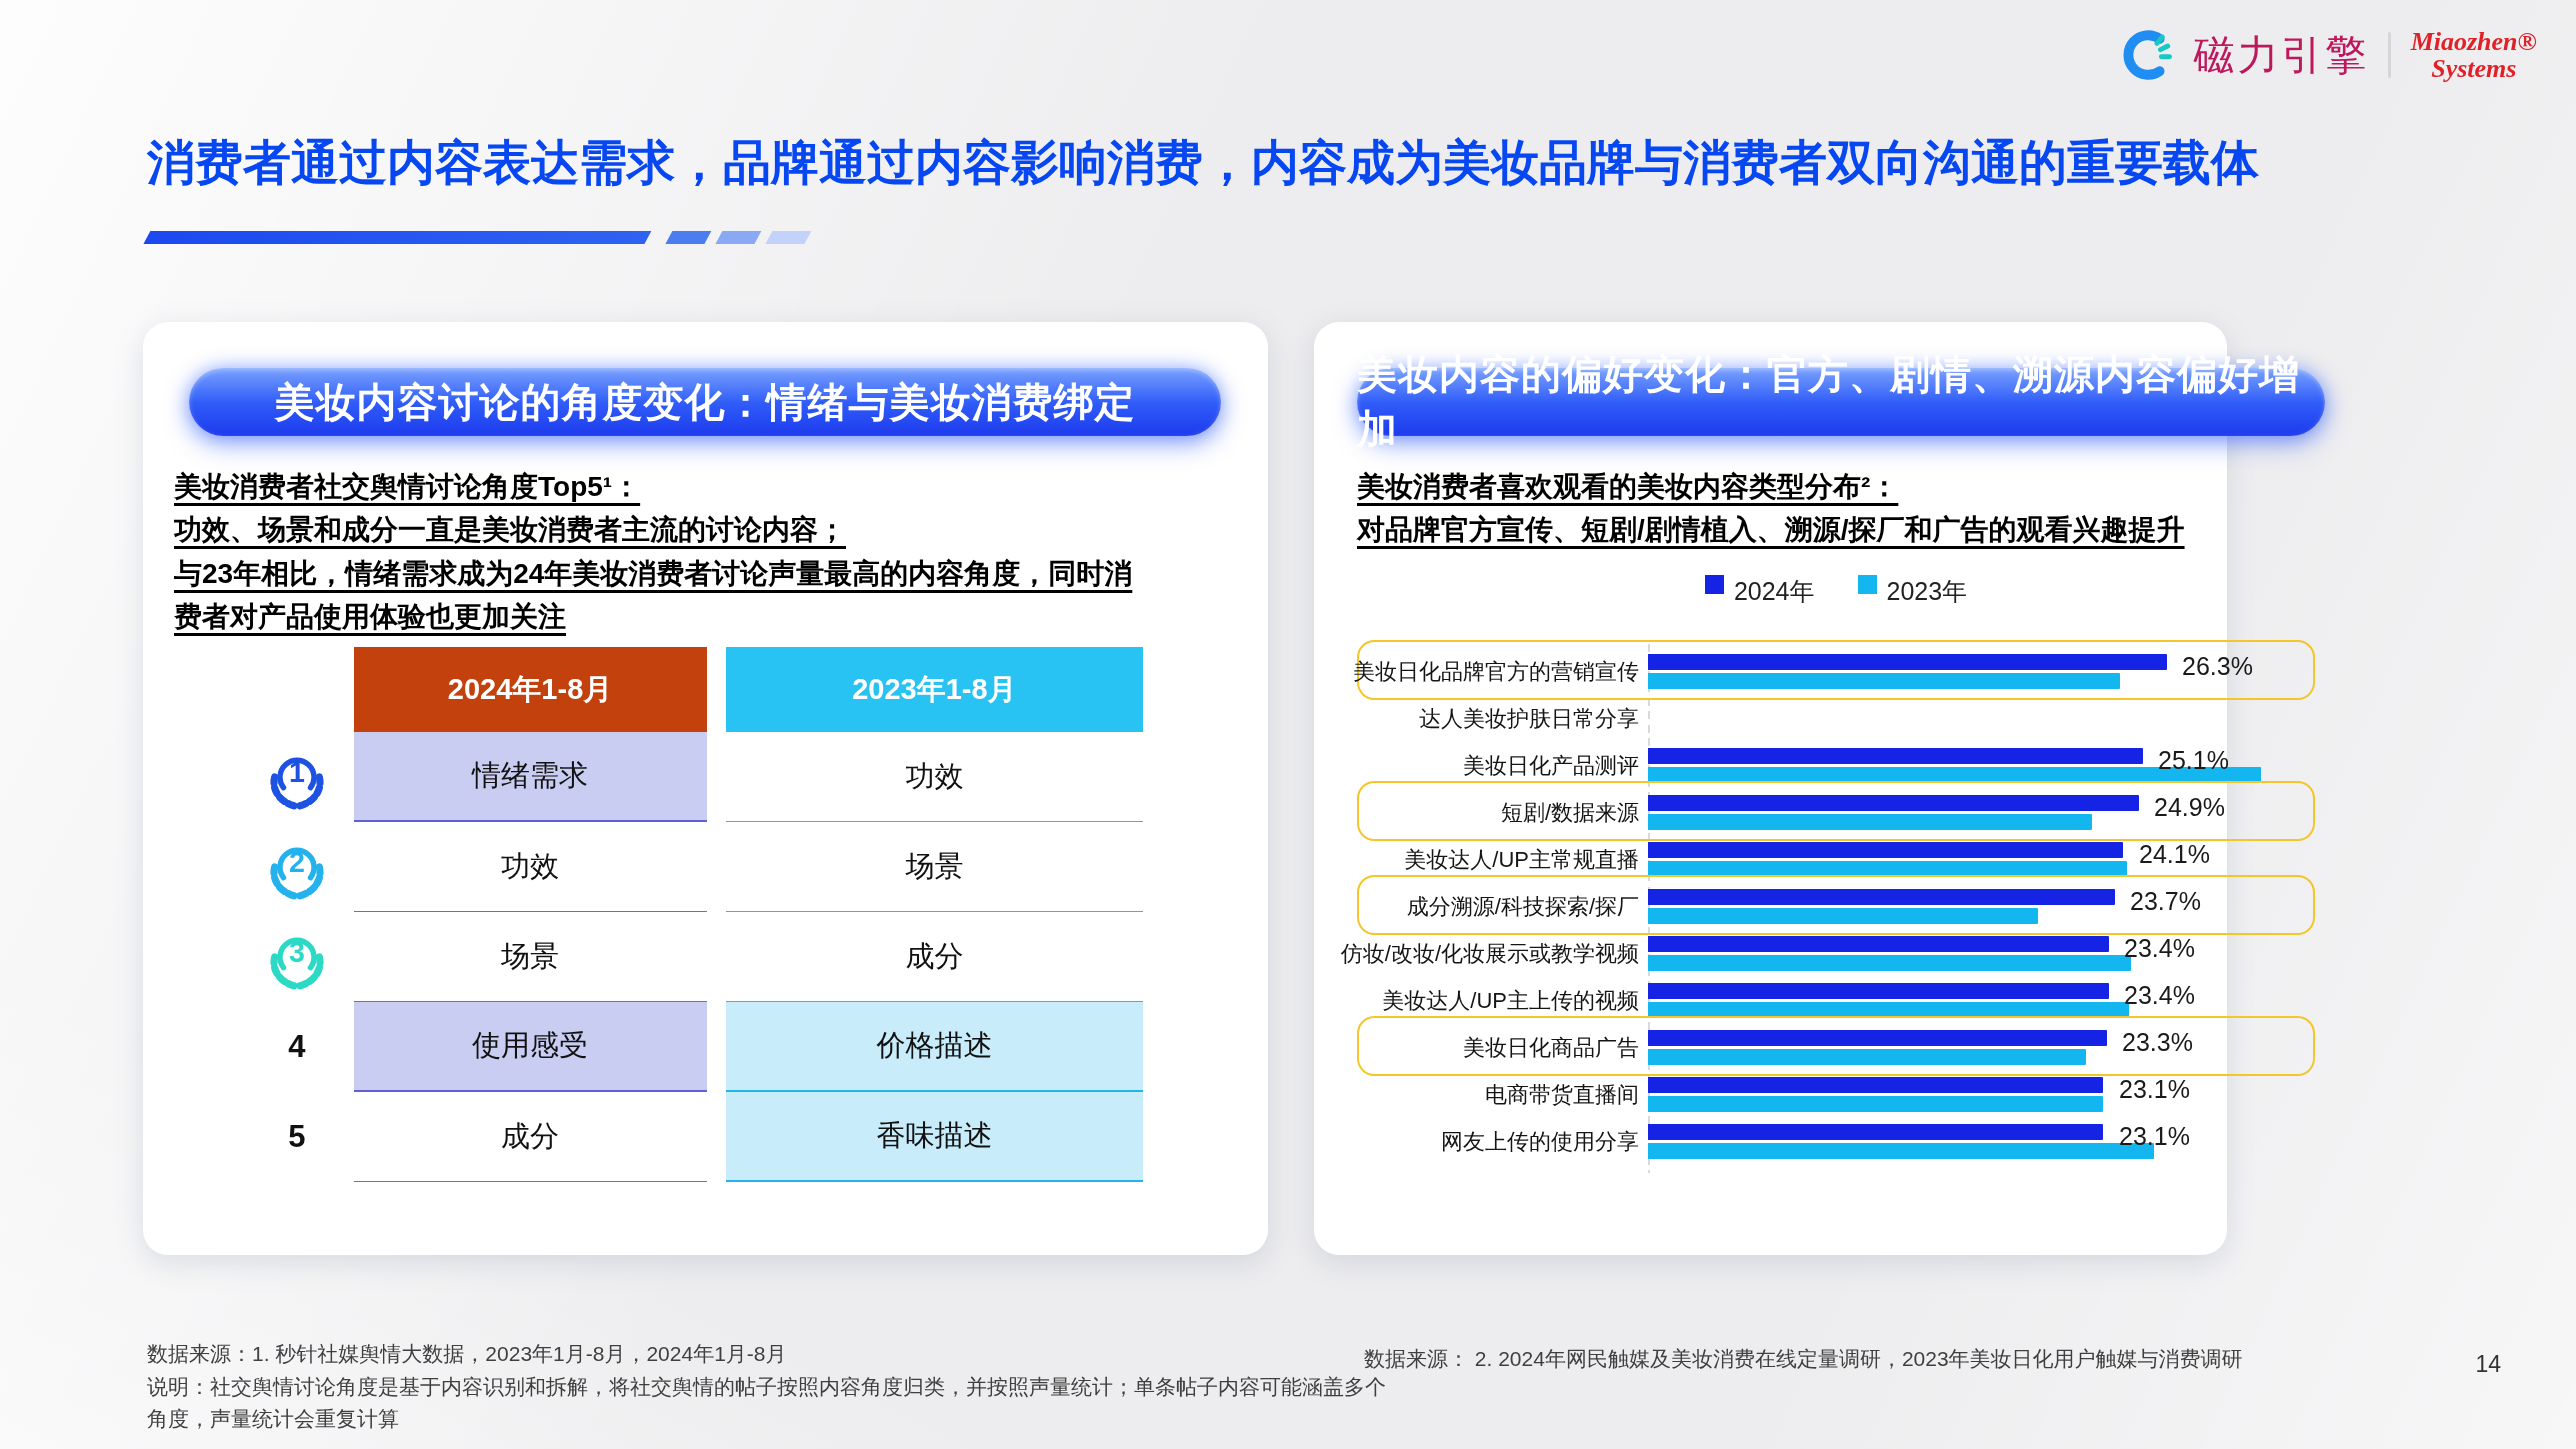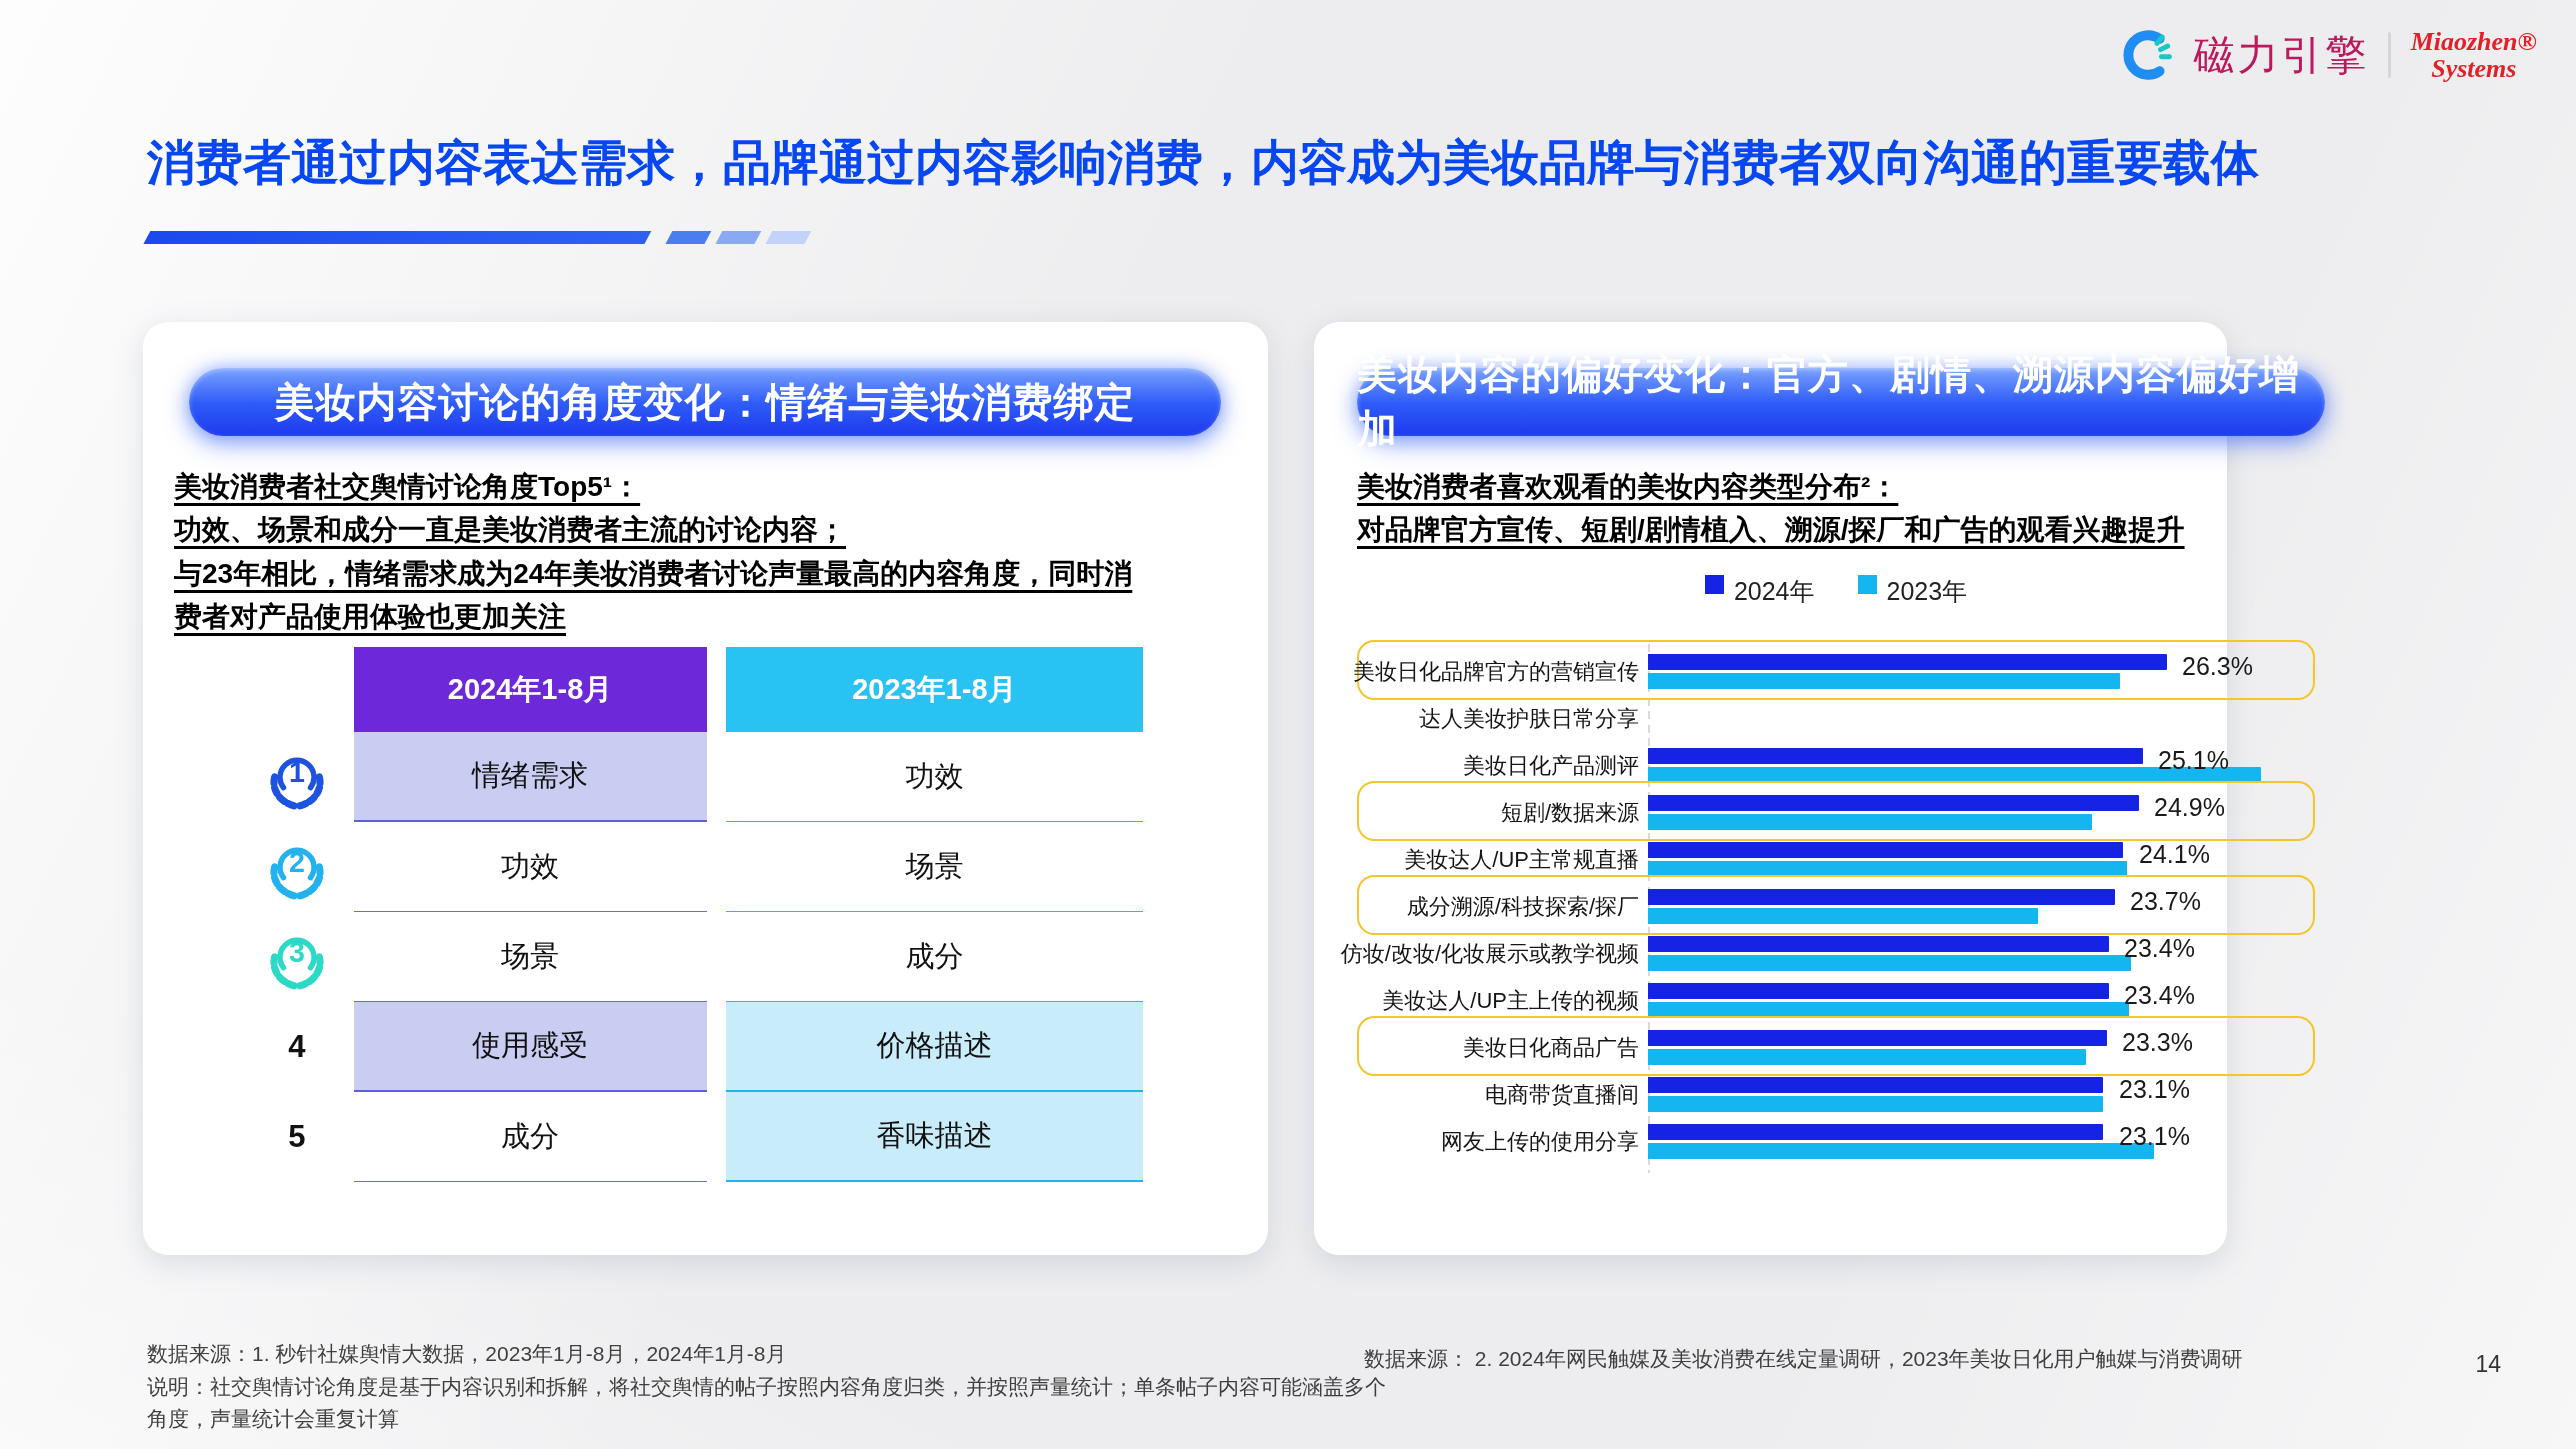--- a/index.html
+++ b/index.html
@@ -57,21 +57,21 @@
 
   
   .rank-table { position:absolute; left:97px; top:325px; width:903px; }
   .trow { display:flex; height:90px; }
   .trow.thead { height:85px; }
   .rankcell { width:122px; display:flex; align-items:center; justify-content:center; }
   .ranknum { font-size:31px; font-weight:700; color:#111; }
   .c { width:379px; display:flex; align-items:center; justify-content:center;
        font-size:29px; color:#111; }
   .c.col23 { width:448px; margin-left:19.3px; }
-  .h24 { background:#6d28d9; color:#fff; font-weight:700; }
+  .h24 { background:#c2410c; color:#fff; font-weight:700; }
   .h23 { background:#28c3f2; color:#fff; font-weight:700; }
   .cell24 { border-bottom:1.9px solid #6a6ad8; }
   .cell23 { border-bottom:1.9px solid #29b9ee; }
   .cell24.hlp { background:#c9cdf2; border-bottom:2.9px solid #5f5fd8; }
   .cell23.hlc { background:#c9ecfa; border-bottom:2.9px solid #25b4ea; }
 
   
   .legend { position:absolute; left:43px; top:253px; width:958px;
      display:flex; justify-content:center; gap:43px; font-size:25px; color:#222; }
   .litem { display:flex; gap:9.7px; }

